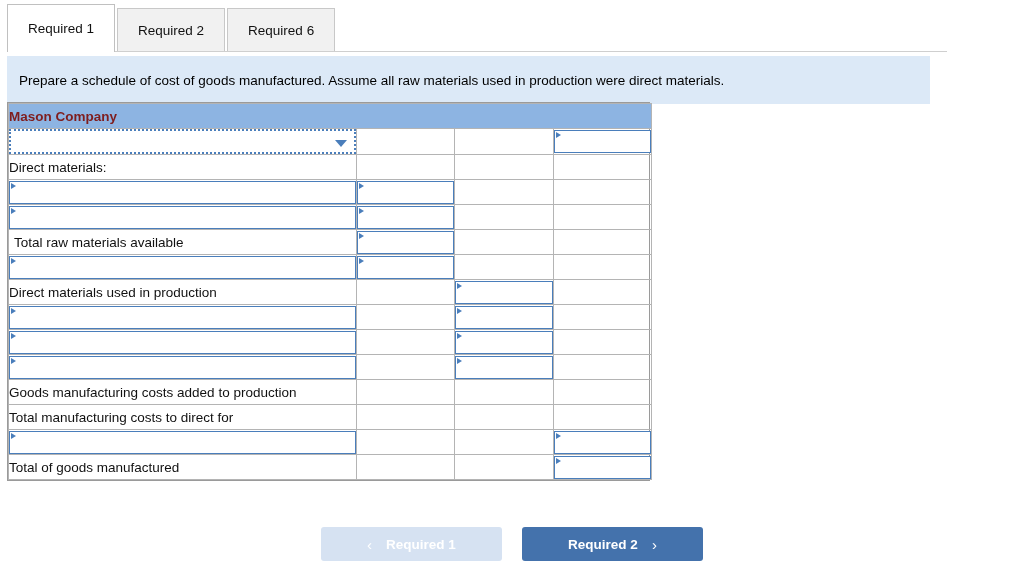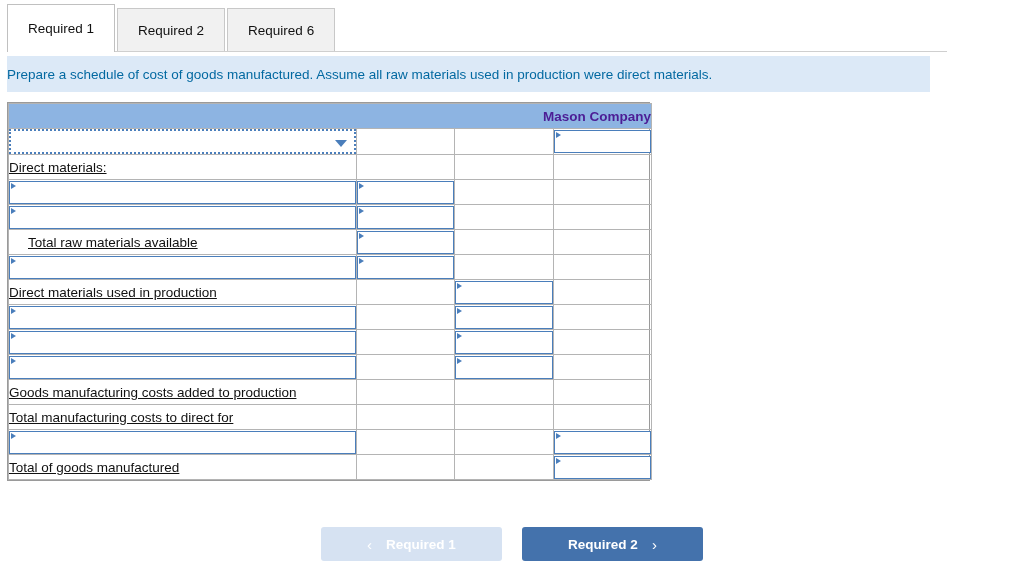--- a/index.html
+++ b/index.html
@@ -35,26 +35,27 @@
     z-index:3;
     height:48px;line-height:48px;
   }
   .tabs-baseline{
     position:absolute;left:7px;top:51px;width:940px;height:1px;background:#cfcfcf;
   }
 
   
   .banner{
     position:absolute;left:7px;top:56px;
-    width:923px;height:36px;
+    width:923px;height:48px;
     background:#dce9f7;
     display:flex;align-items:center;
+    padding-left:12px;
     box-sizing:border-box;
     font-size:13.5px;
-    color:#0369a1;
+    color:#000000;
   }
 
   
   .sheet{
     position:absolute;left:7px;top:102px;
     width:643px;
     border:1px solid #9a9a9a;
     border-collapse:collapse;
     box-sizing:border-box;
     background:#fff;
@@ -67,29 +68,29 @@
     vertical-align:middle;
     box-sizing:border-box;
   }
   col.c-label{width:348px;}
   col.c-a{width:98px;}
   col.c-b{width:99px;}
   col.c-c{width:98px;}
 
   .hdr{
     background:#8db4e2;
-    text-align:right;
+    text-align:left;
     font-weight:bold;
     font-size:13.5px;
-    color:#4c1d95;
+    color:#7f1d1d;
     height:25px;
     border:1px solid #7f9fc4;
   }
-  .lbl{padding-left:7px;font-size:13.5px;color:#111;white-space:nowrap;text-decoration:underline;}
-  .lbl.indent{padding-left:19px;}
+  .lbl{padding-left:7px;font-size:13.5px;color:#111;white-space:nowrap;}
+  .lbl.indent{padding-left:5px;}
 
   
   .cellbox{
     position:relative;
     width:100%;height:23px;
     border:1.5px solid #4a7ebb;
     background:#ffffff;
     box-sizing:border-box;
     display:block;
   }

